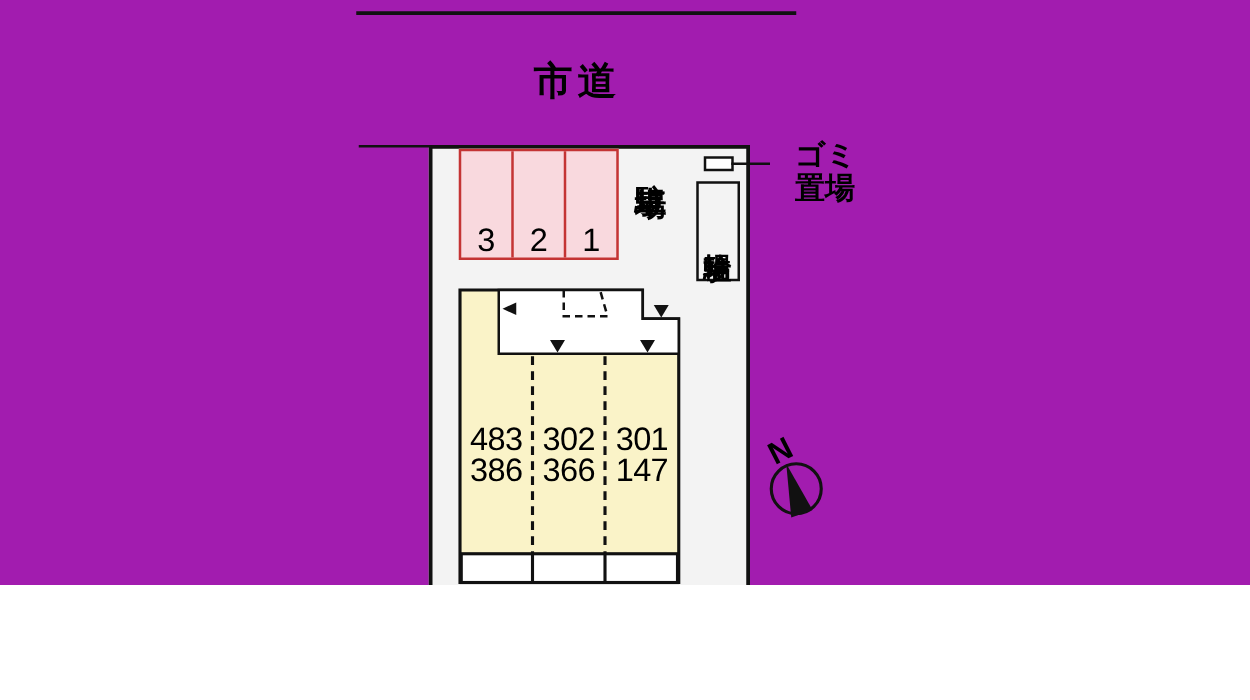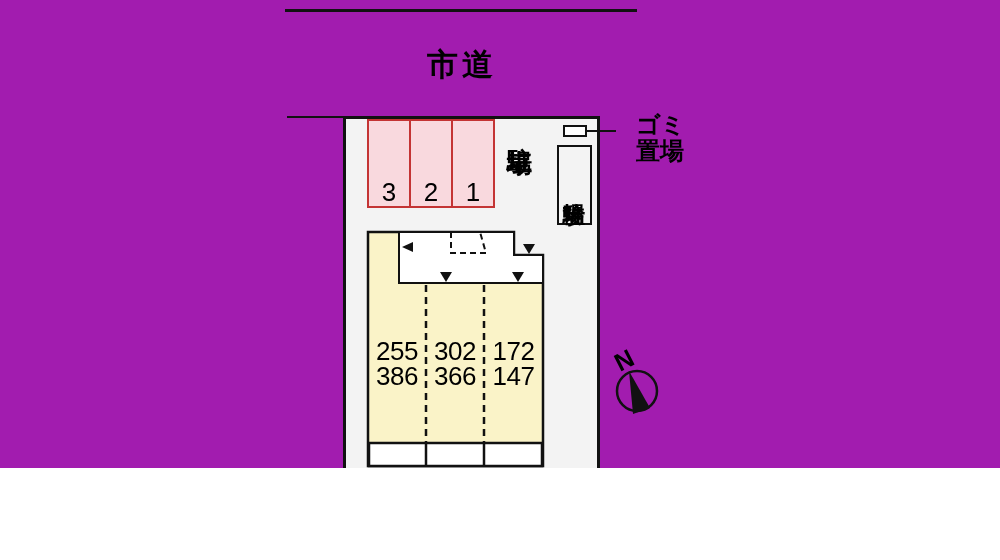--- a/index.html
+++ b/index.html
@@ -97,23 +97,23 @@
 
     <g>
       <circle cx="637" cy="391" r="20" fill="none" stroke="#111" stroke-width="2.5"></circle>
       <polygon points="629,371 650,408 633,414" fill="#111"></polygon>
       <text x="615" y="369" font-size="25" font-weight="bold" transform="rotate(-27 624 360)" font-family="Liberation Sans, DejaVu Sans, sans-serif">N</text>
     </g>
   </svg>
 
   <div class="abs txt" id="units">
     <div class="unit-row">
-      <div class="unit-cell c0">255</div>
+      <div class="unit-cell c0">483</div>
       <div class="unit-cell c1">302</div>
-      <div class="unit-cell c2">172</div>
+      <div class="unit-cell c2">301</div>
     </div>
     <div class="unit-row">
       <div class="unit-cell c0">386</div>
       <div class="unit-cell c1">366</div>
       <div class="unit-cell c2">147</div>
     </div>
   </div>
 
 </div>
 

